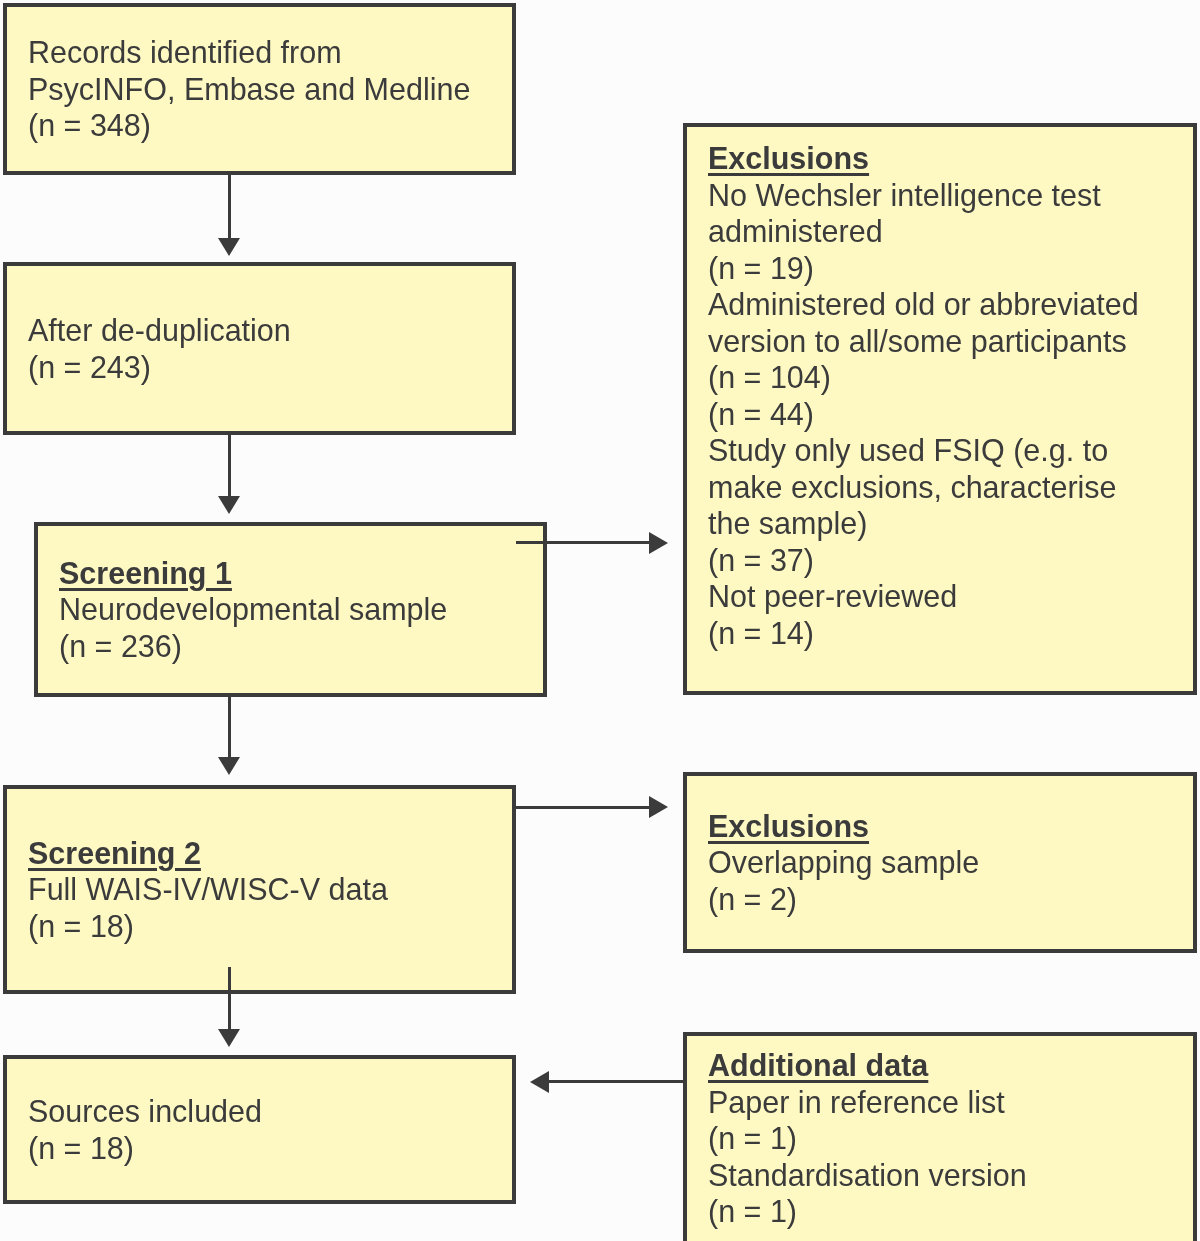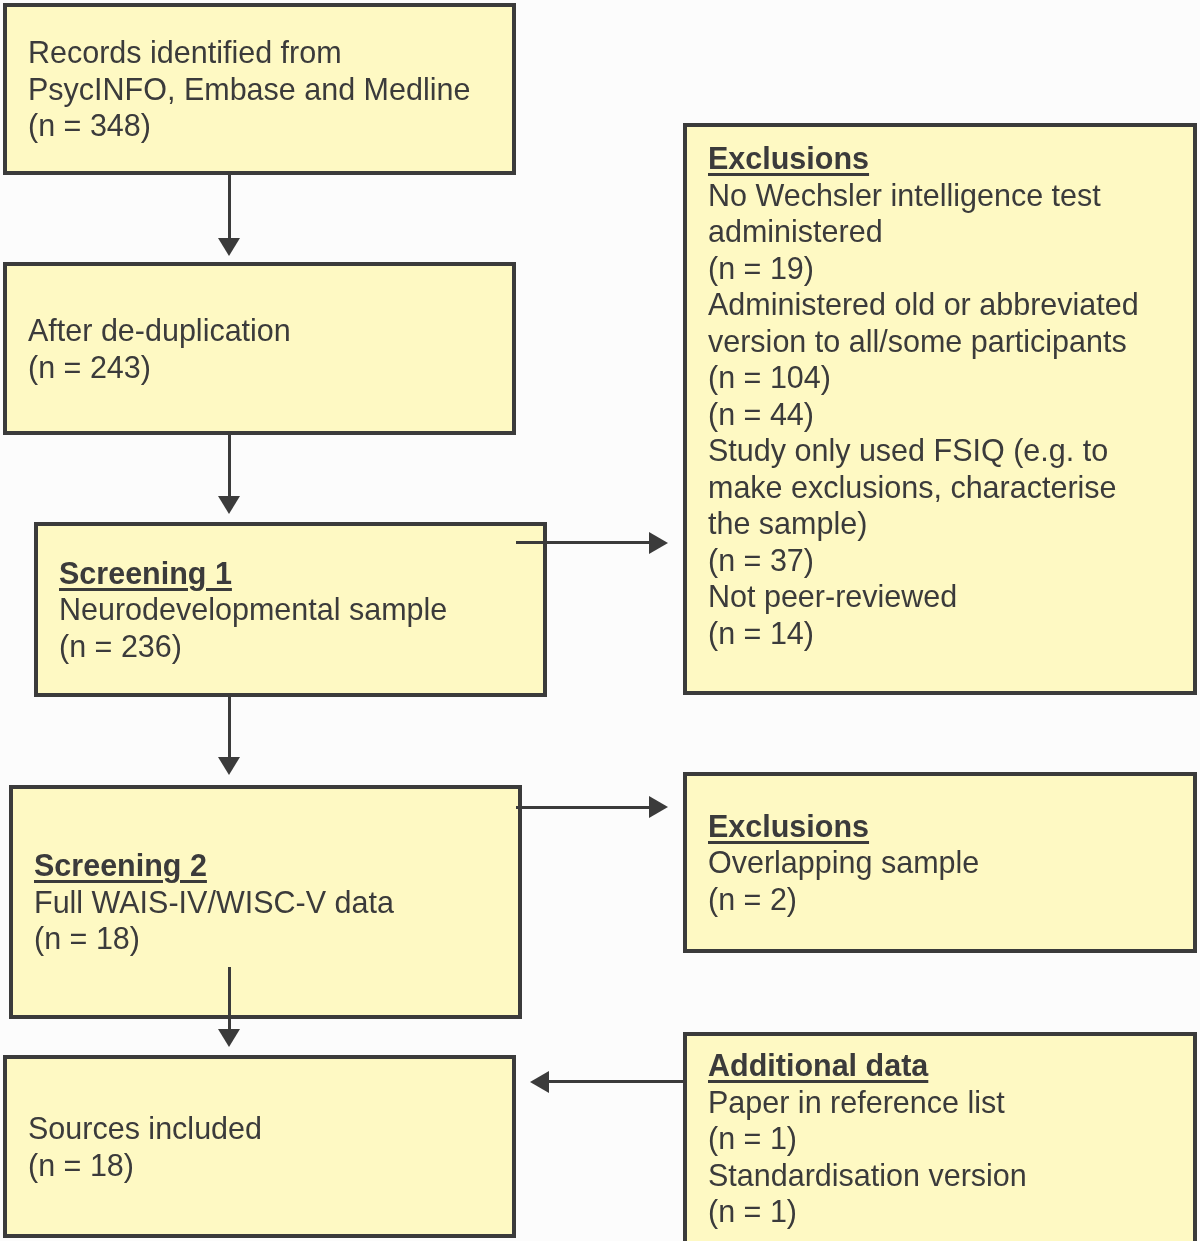--- a/index.html
+++ b/index.html
@@ -31,22 +31,22 @@
   .heading {
     font-weight: bold;
     text-decoration: underline;
     text-decoration-thickness: 3px;
     text-underline-offset: 4px;
   }
   
   .b-records    { left: 3px;   top: 3px;    width: 513px; height: 172px; }
   .b-dedup      { left: 3px;   top: 262px;  width: 513px; height: 173px; }
   .b-screening1 { left: 3px;   top: 522px;  width: 513px; height: 175px; margin-left: 31px; }
-  .b-screening2 { left: 9px;   top: 785px;  width: 513px; height: 234px; }
-  .b-sources    { left: 3px;   top: 1055px; width: 513px; height: 183px; }
+  .b-screening2 { left: 3px;   top: 785px;  width: 513px; height: 209px; }
+  .b-sources    { left: 3px;   top: 1055px; width: 513px; height: 149px; }
   
   .b-exclusions1 { left: 683px; top: 123px;  width: 514px; height: 572px;
                    justify-content: flex-start; padding-top: 13px; }
   .b-exclusions2 { left: 683px; top: 772px;  width: 514px; height: 181px; }
   .b-additional  { left: 683px; top: 1024px; width: 514px; height: 213px; margin-top: 8px; }
 
   
   .vstem { position: absolute; left: 228px; width: 3px; background: #3b3b3b; }
   .vhead {
     position: absolute; left: 218px; width: 0; height: 0;

